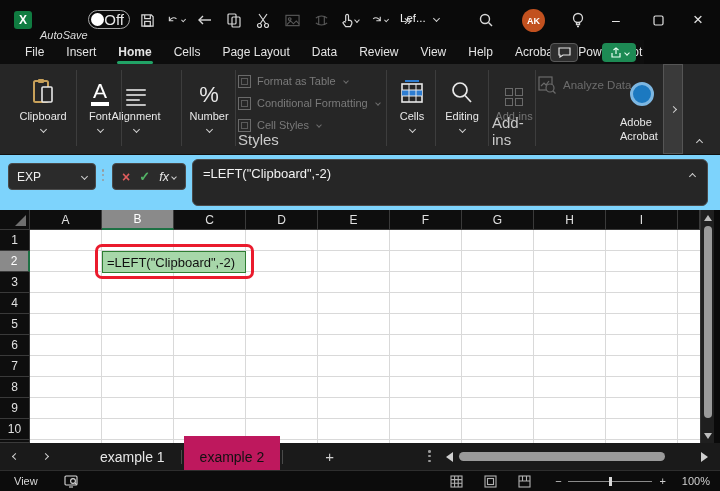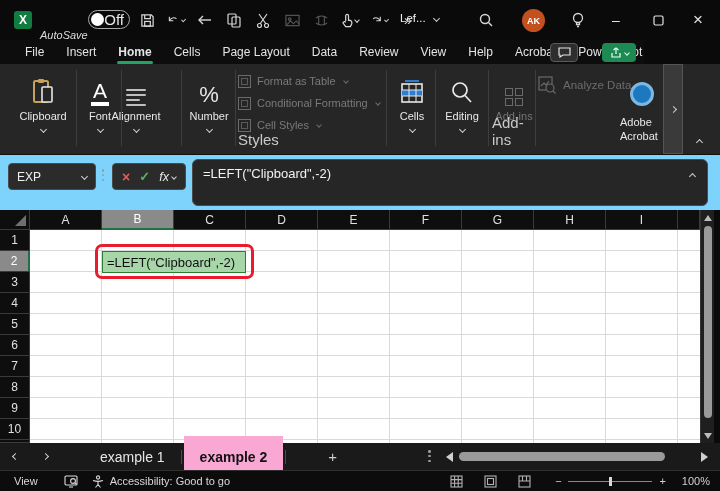--- a/index.html
+++ b/index.html
@@ -111,21 +111,21 @@
   .vthumb{position:absolute;left:2.5px;top:16px;width:8px;height:192px;background:#9a9a9a;border-radius:4px;}
   .tri{width:0;height:0;position:absolute;}
   .tri.up{left:3px;top:5px;border-left:4px solid transparent;border-right:4px solid transparent;border-bottom:6px solid #bdbdbd;}
   .tri.dn{left:3px;bottom:4px;border-left:4px solid transparent;border-right:4px solid transparent;border-top:6px solid #bdbdbd;}
   .gridedge{position:absolute;left:714px;top:0;width:6px;height:233px;background:#0a0a0a;}
 
   
   .sheetbar{position:absolute;left:0;top:443px;width:720px;height:27px;background:#1a1a1a;display:flex;align-items:center;}
   .navchev{width:30px;display:flex;justify-content:center;}
   .stab{font-size:14px;color:#e6e6e6;padding:0 16px;height:42px;display:flex;align-items:center;white-space:nowrap;}
-  .stab.active{background:#f9a8d4;color:#111;position:relative;margin:0 2px;font-weight:bold;}
+  .stab.active{background:#be185d;color:#111;position:relative;margin:0 2px;}
   .stab.active::after{content:"";position:absolute;left:9px;right:9px;bottom:2px;height:2px;background:#107C41;}
   .stabsep{width:1px;height:14px;background:#4a4a4a;}
   .addsheet{font-size:15px;color:#cfcfcf;padding:0 42px;}
   .sdots{position:absolute;left:428px;top:5px;}
   .sdots i{display:block;width:2.5px;height:2.5px;border-radius:50%;background:#9a9a9a;margin:2.2px auto;}
   .hscroll{position:absolute;left:446px;top:7px;width:262px;height:13px;display:flex;align-items:center;}
   .htri-l{width:0;height:0;border-top:5px solid transparent;border-bottom:5px solid transparent;border-right:7px solid #cfcfcf;}
   .htri-r{width:0;height:0;border-top:5px solid transparent;border-bottom:5px solid transparent;border-left:7px solid #cfcfcf;}
   .htrack{flex:1;height:11px;margin:0 4px;position:relative;}
   .hthumb{position:absolute;left:2px;top:1px;width:206px;height:9px;background:#9a9a9a;border-radius:5px;}
@@ -498,27 +498,20 @@
   <div class="statusbar">
     <span class="sb-mode">View</span>
     <span class="sb-ico">
       <svg width="14" height="13" viewBox="0 0 14 13" fill="none" stroke="#d9d9d9" stroke-width="1.1">
         <rect x="1" y="1" width="12" height="9" rx="1"></rect>
           <path d="M5 12h4"></path>
           <circle cx="9" cy="6" r="2.4"></circle>
           <path d="M10.7 7.7l1.8 1.8"></path>
       </svg>
     </span>
-    <span class="sb-acc">
-      <svg width="12" height="13" viewBox="0 0 12 13" fill="none" stroke="#d9d9d9" stroke-width="1.1">
-        <circle cx="6" cy="2.5" r="1.6"></circle>
-          <path d="M1 5.5c3 1 7 1 10 0M6 6.5v3M6 9.5L3.5 12.5M6 9.5l2.5 3"></path>
-      </svg>
-      <span>Accessibility: Good to go</span>
-    </span>
     <div class="sb-right">
       <span class="viewico">
         <svg width="13" height="13" viewBox="0 0 13 13" fill="none" stroke="#cfcfcf" stroke-width="1.1">
           <rect x="1" y="1" width="11" height="11"></rect>
             <path d="M1 4.6h11M1 8.2h11M4.6 1v11M8.2 1v11"></path>
         </svg>
       </span>
       <span class="viewico">
         <svg width="13" height="13" viewBox="0 0 13 13" fill="none" stroke="#cfcfcf" stroke-width="1.1">
           <rect x="1" y="1" width="11" height="11"></rect>

